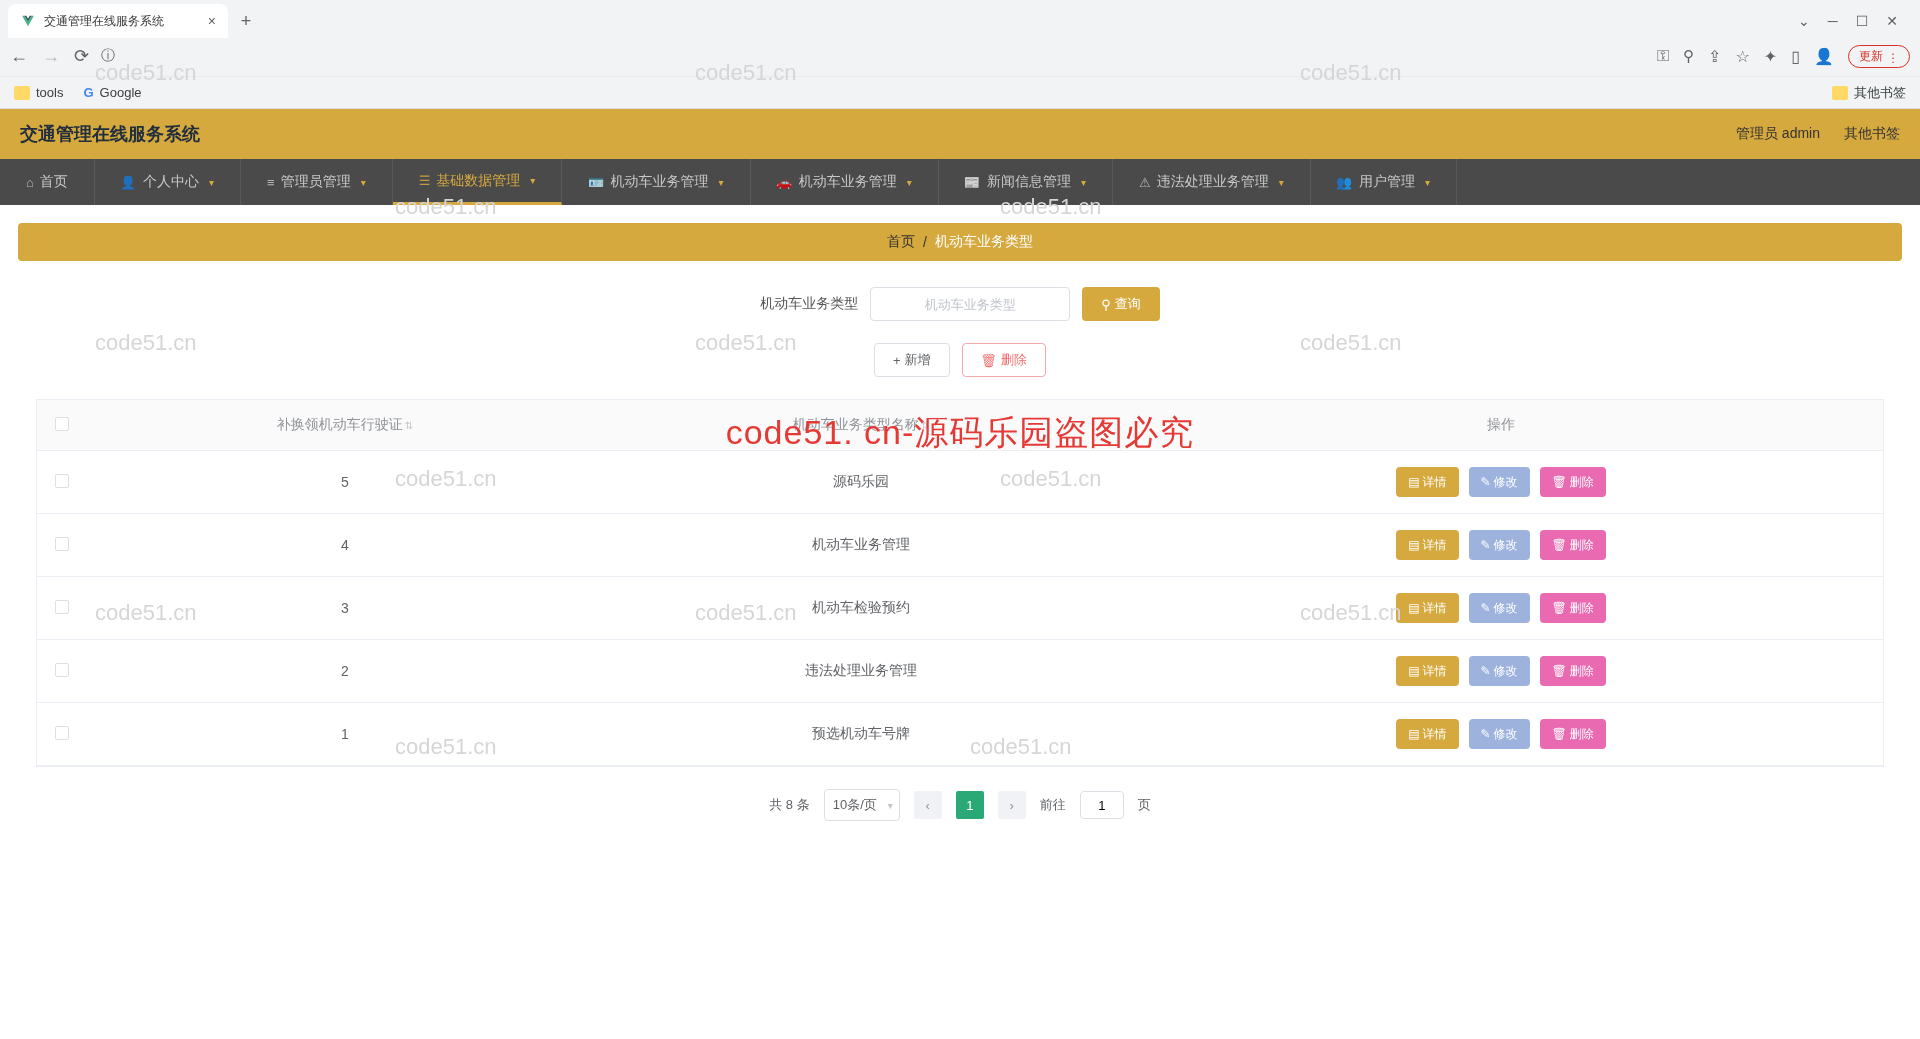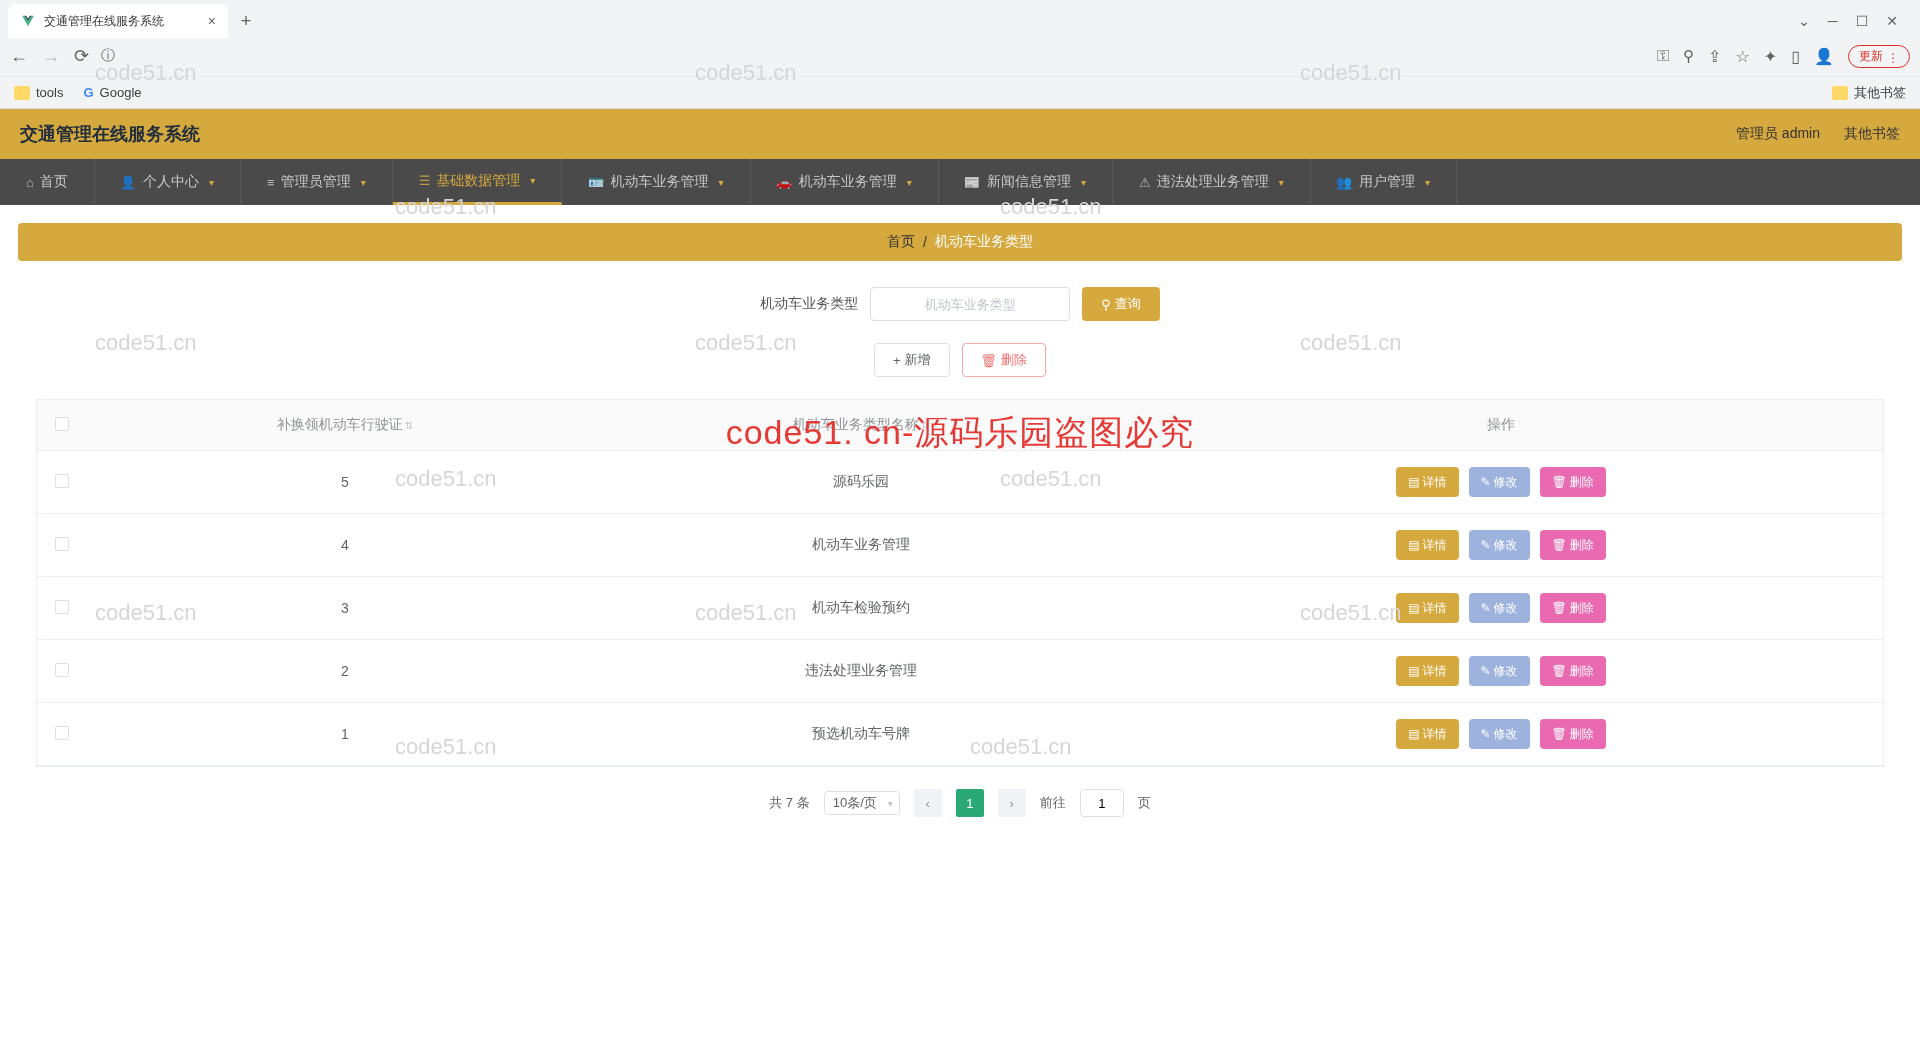--- a/index.html
+++ b/index.html
@@ -63,21 +63,21 @@
 .sort-caret { font-size:10px; color:#c0c4cc; margin-left:2px;}
 
 .op-cell { display:flex; gap:10px; justify-content:center;}
 .btn-sm { height:30px; padding:0 12px; border-radius:4px; font-size:12px; display:inline-flex; align-items:center; gap:3px; border:none; cursor:pointer; color:#fff;}
 .btn-detail { background:#d6a93f; }
 .btn-edit { background:#9db3dd; }
 .btn-del { background:#e96ab0; }
 
 
 .pagination { display:flex; align-items:center; justify-content:center; gap:14px; margin:22px 0; font-size:13px; color:#606266;}
-.pg-select { border:1px solid #dcdfe6; border-radius:4px; height:24px; padding:0 22px 0 8px; position:relative; display:inline-flex; align-items:center; background:#fff;}
+.pg-select { border:1px solid #dcdfe6; border-radius:4px; height:32px; padding:0 22px 0 8px; position:relative; display:inline-flex; align-items:center; background:#fff;}
 .pg-select::after { content:"▾"; position:absolute; right:6px; color:#c0c4cc; font-size:10px;}
 .pg-btn { width:28px; height:28px; background:#f0f2f5; border-radius:2px; display:inline-flex; align-items:center; justify-content:center; color:#909399; cursor:pointer;}
 .pg-btn.active { background:#2aa876; color:#fff;}
 .pg-input { width:44px; height:28px; border:1px solid #dcdfe6; border-radius:4px; text-align:center; font-size:13px;}
 
 
 .watermark { position:fixed; left:50%; top:410px; transform:translateX(-50%); font-size:34px; color:#e53935; font-weight:500; pointer-events:none; white-space:nowrap; letter-spacing:1px;}
 .wm-ghost { position:fixed; color:#d6d6d6; font-size:22px; pointer-events:none; font-weight:400;}
 </style>
 </head>
@@ -290,21 +290,21 @@
                 <button class="btn-sm btn-edit"><span>✎</span>修改</button>
                 <button class="btn-sm btn-del"><span>🗑</span>删除</button>
               </div>
             </td>
           </tr>
         </tbody>
     </table>
   </div>
 
   <div class="pagination">
-    <span>共 7 条</span>
+    <span>共 8 条</span>
     <span class="pg-select">
         <span>10条/页</span>
       </span>
     <span class="pg-btn">‹</span>
     <span class="pg-btn active">1</span>
     <span class="pg-btn">›</span>
     <span>前往</span>
     <input class="pg-input" value="1" style="">
     <span>页</span>
   </div>

